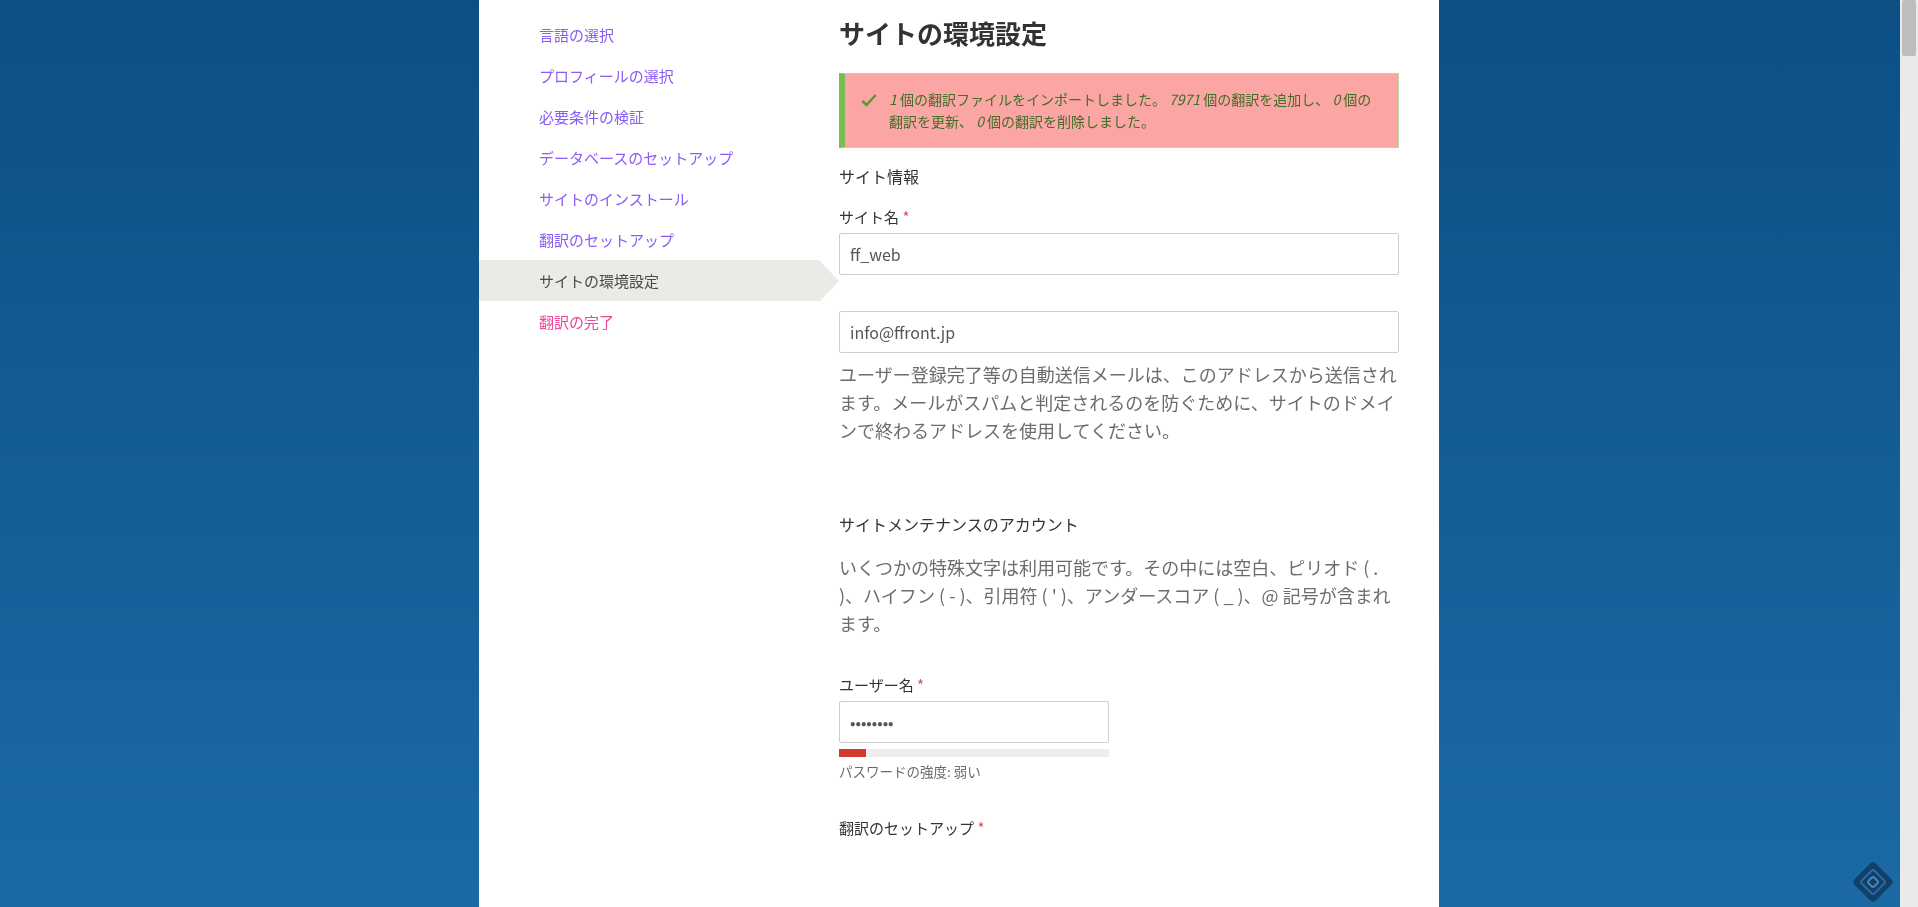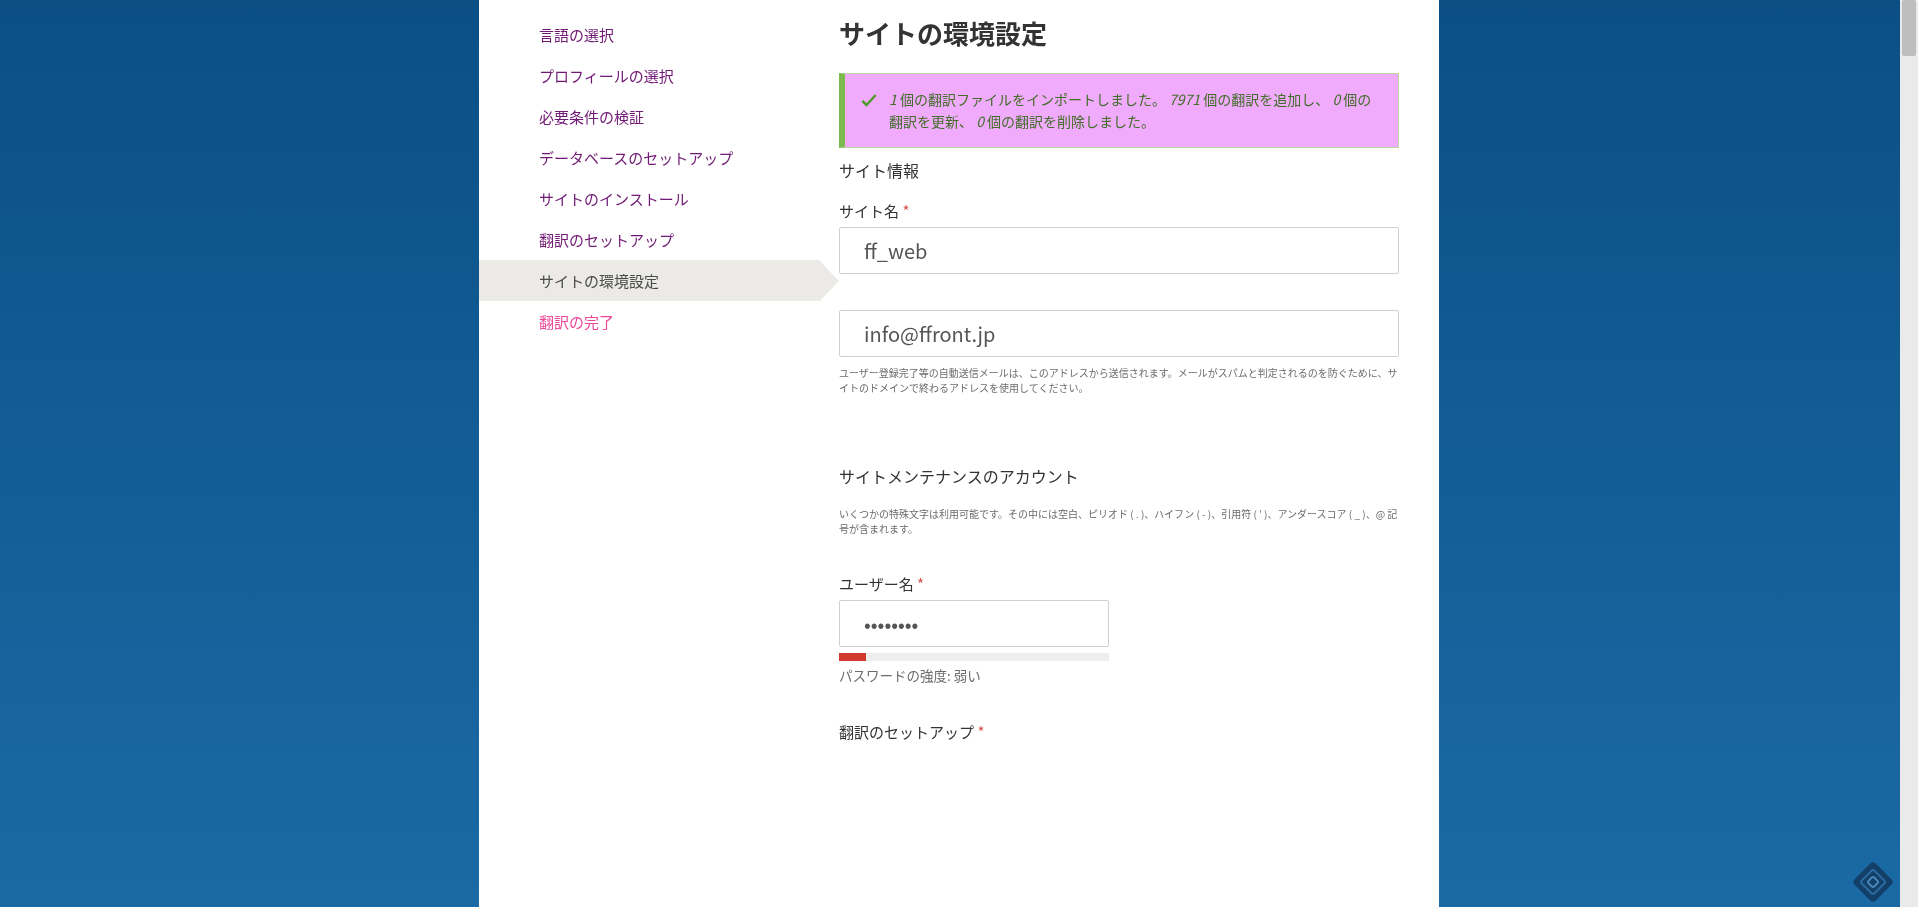--- a/index.html
+++ b/index.html
@@ -31,21 +31,21 @@
     min-height: 100%;
     display: flex;
   }
   .sidebar {
     width: 340px;
     padding-top: 14px;
     flex: 0 0 340px;
   }
   .step-item {
     padding: 10px 20px 10px 60px;
-    color: #701a75;
+    color: #8b5cf6;
     font-size: 15px;
     line-height: 1.4;
   }
   .step-item.active {
     background: #ebeae6;
     color: #4a4a4a;
     position: relative;
   }
   .step-item.active::after {
     content: "";
@@ -66,25 +66,25 @@
   }
   h1.page-title {
     font-size: 26px;
     font-weight: 600;
     color: #333;
     margin-bottom: 22px;
   }
   .message-box {
     border: 1px solid #b7d9a0;
     border-left: 6px solid #7cbb4f;
-    background: #f0abfc;
+    background: #fca5a5;
     padding: 14px 18px 14px 44px;
     color: #416d27;
     position: relative;
-    margin-bottom: 10px;
+    margin-bottom: 16px;
     line-height: 1.6;
     font-size: 14px;
   }
   .message-box em { font-style: italic; }
   .checkmark-icon {
     position: absolute;
     left: 14px; top: 16px;
     width: 20px; height: 20px;
   }
   .checkmark-icon svg { width: 20px; height: 20px; stroke: #4f9c2c; stroke-width: 3; fill: none; }
@@ -97,29 +97,29 @@
   .field { margin-bottom: 36px; }
   .field-label {
     display: block;
     font-size: 15px;
     color: #333;
     margin-bottom: 6px;
   }
   .required-marker { color: #d9534f; }
   .text-input {
     width: 100%;
-    font-size: 20px;
-    padding: 8px 24px;
+    font-size: 16px;
+    padding: 8px 10px;
     border: 1px solid #cfcfcf;
     border-radius: 2px;
     color: #555;
     font-family: inherit;
   }
   .help-text {
-    font-size: 10px;
+    font-size: 18px;
     color: #6c6c6c;
     margin-top: 8px;
     line-height: 1.55;
   }
   .password-input { width: 270px; }
   .strength-track {
     width: 270px;
     height: 8px;
     background: #eee;
     margin-top: 6px;

